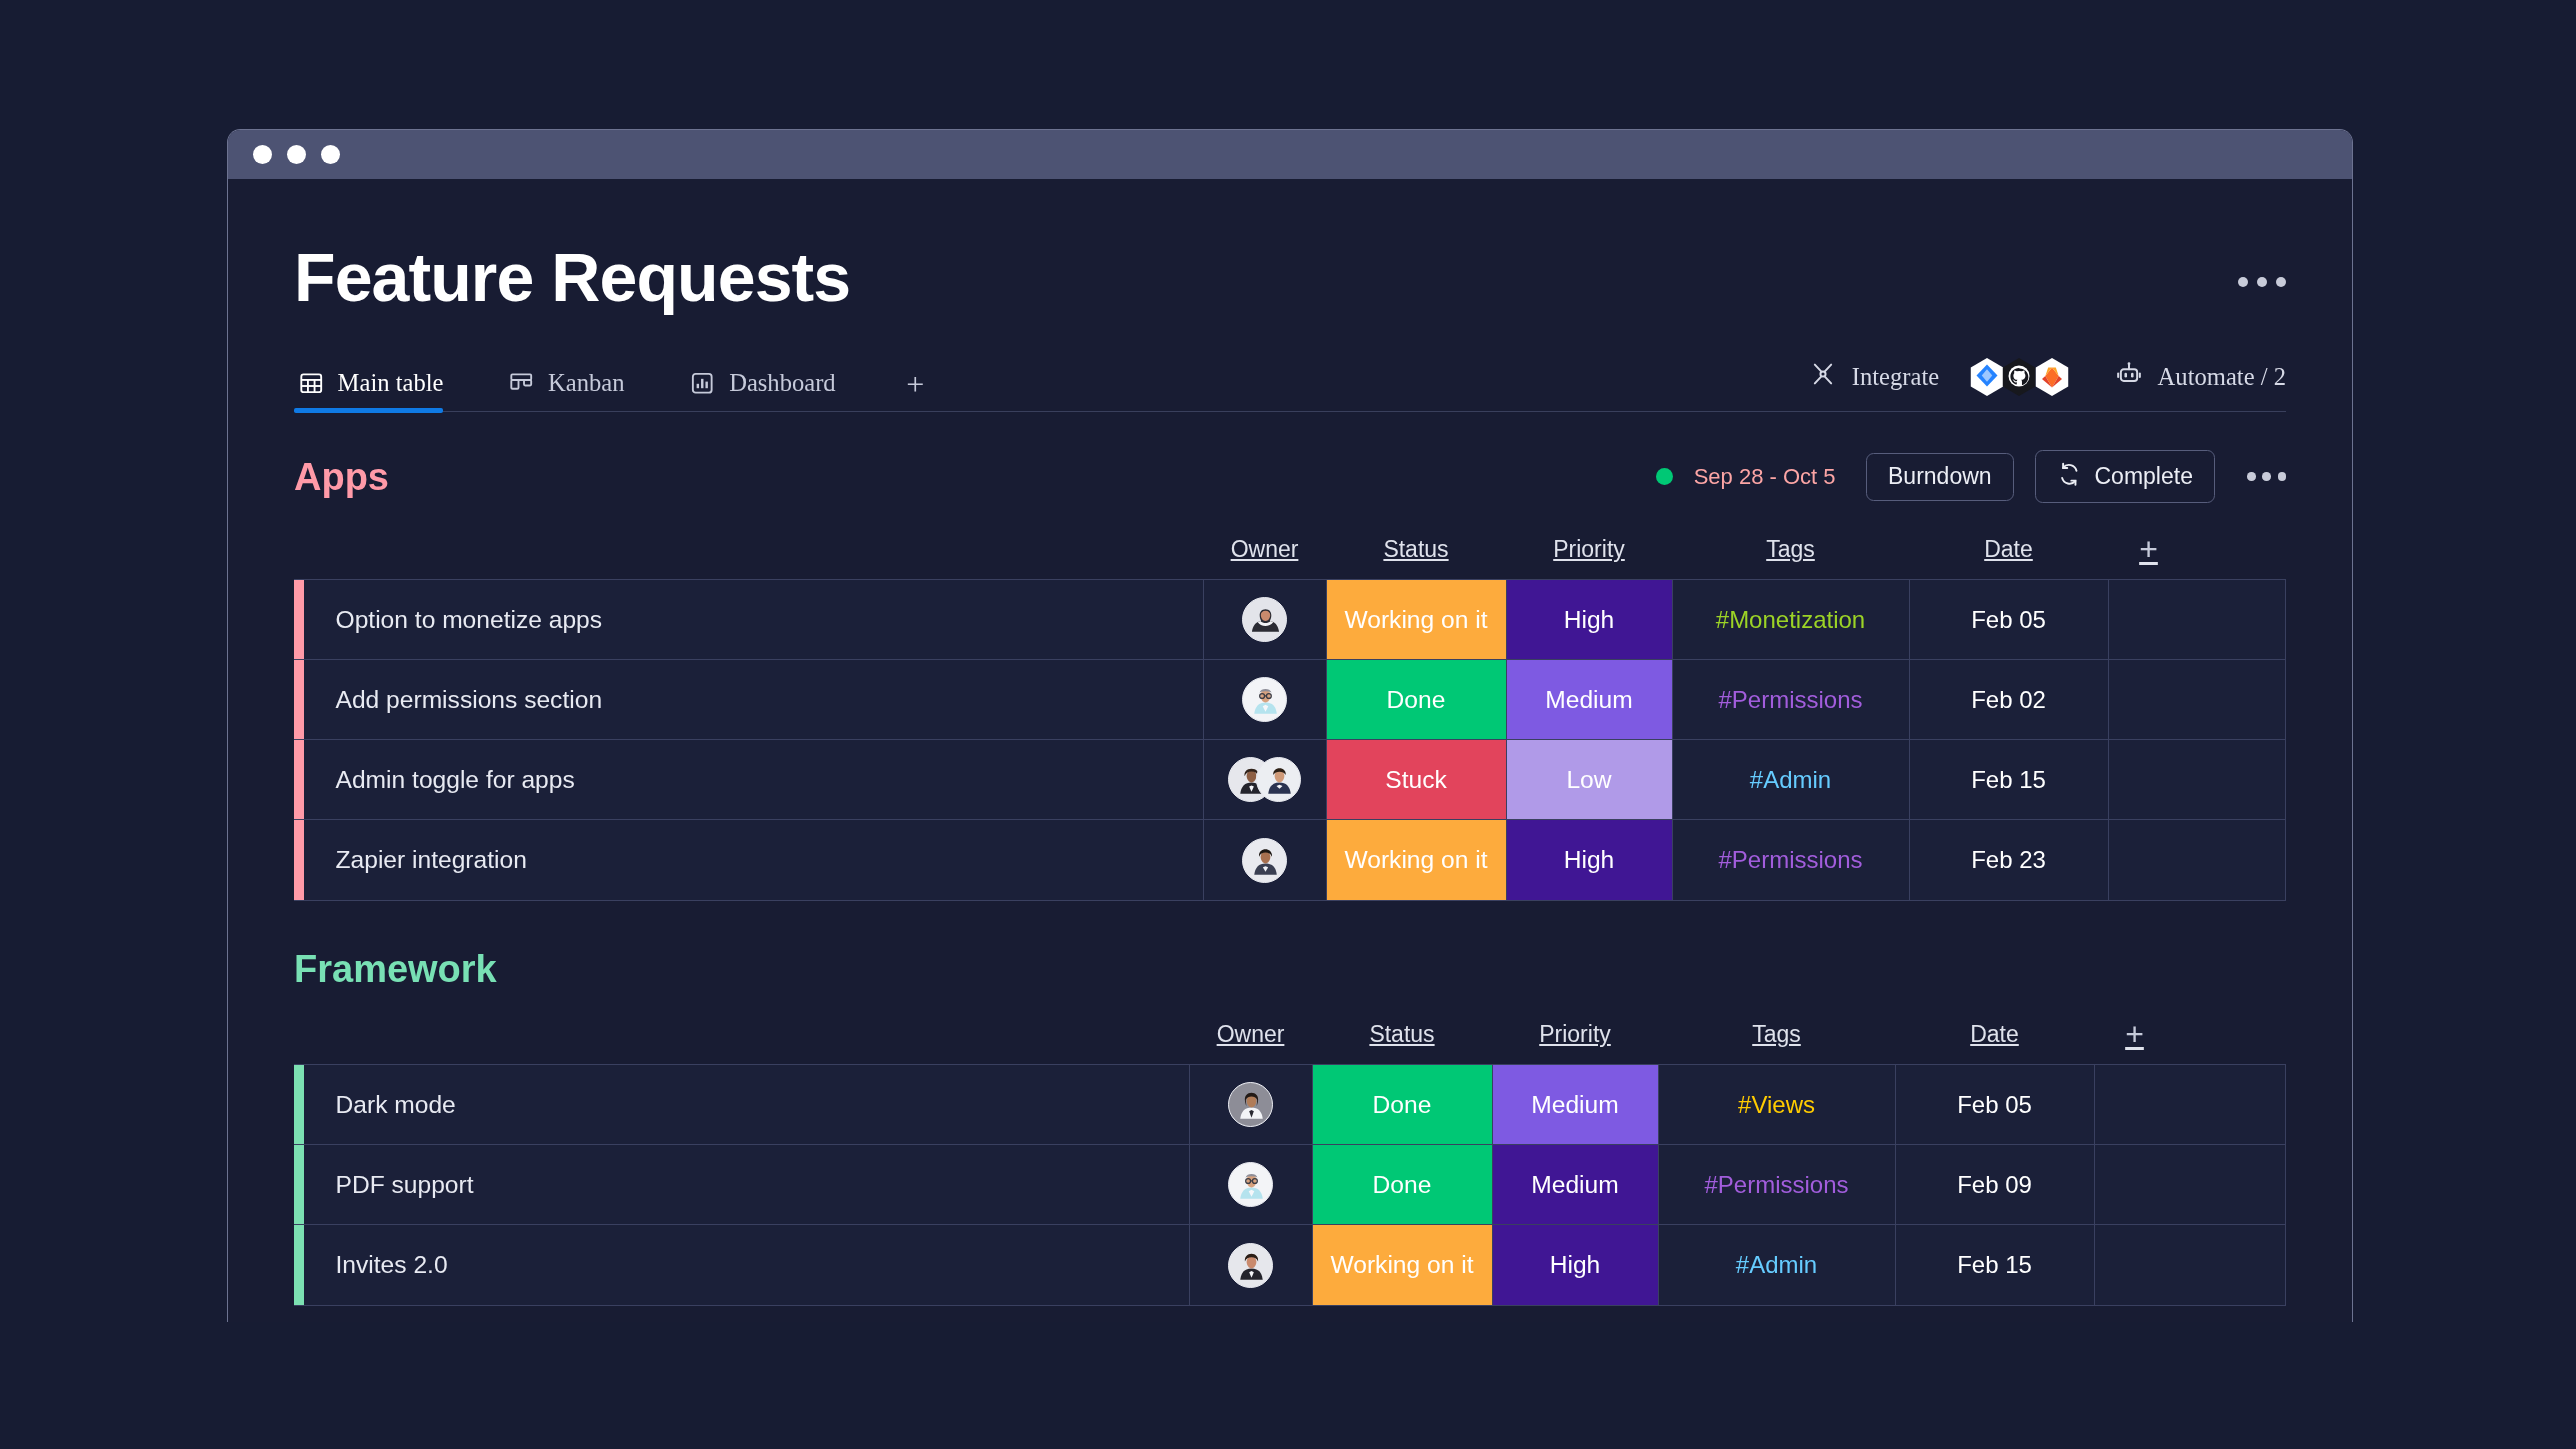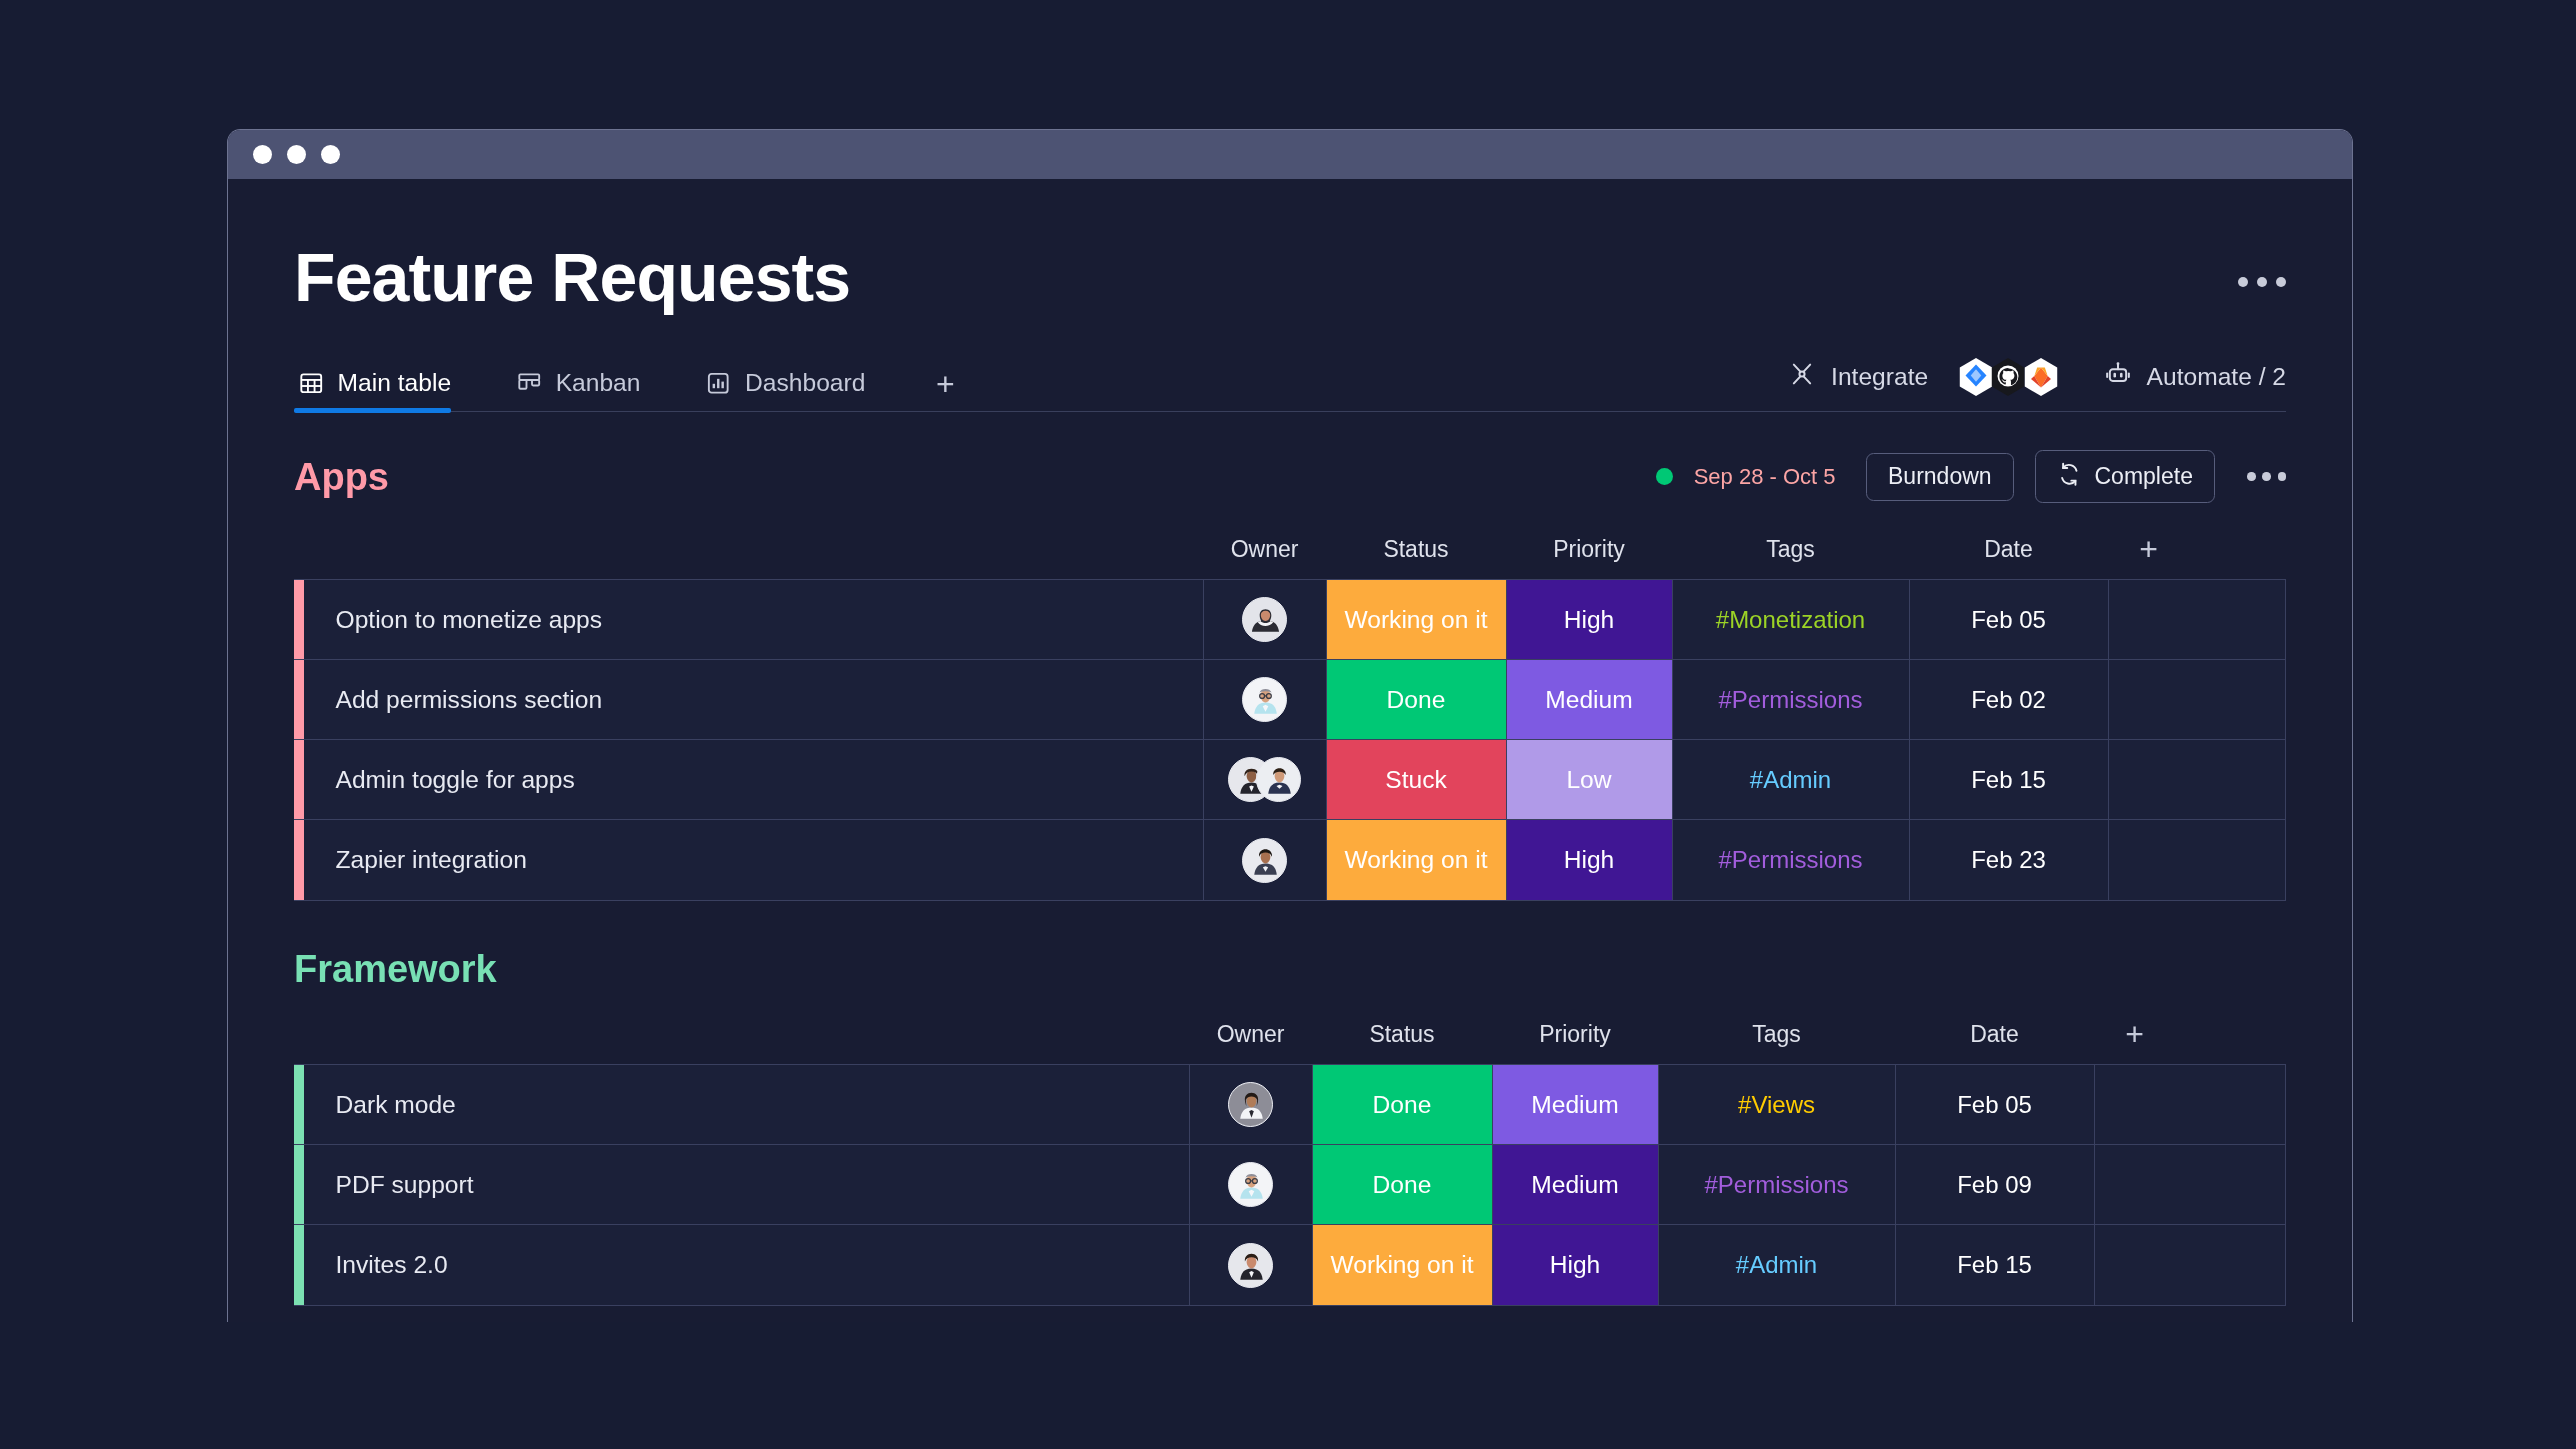--- a/index.html
+++ b/index.html
@@ -84,20 +84,21 @@
   }
 
   
   .tabbar {
     margin-top: 42px;
     display: flex;
     align-items: flex-end;
     justify-content: space-between;
     border-bottom: 1.9px solid #393f5c;
     height: 59px;
+    font-family: Liberation Serif, serif;
   }
   .tabs-left { display: flex; align-items: flex-end; height: 100%; }
   .tab {
     display: flex;
     align-items: center;
     gap: 13.3px;
     padding: 0 23px 15px 3.8px;
     margin-right: 38px;
     font-size: 24.6px;
     color: #c6cada;
@@ -205,20 +206,21 @@
   }
 
   
   .col-head {
     display: flex;
     height: 59px;
     align-items: center;
     font-size: 23px;
     color: #dfe2ec;
     margin-top: 17px;
+    text-decoration: underline;
   }
   .col-head .c-name { flex: 0 0 var(--namew); }
   .col-head .c {
     text-align: center;
   }
   .c-owner  { flex: 0 0 123px; }
   .c-status { flex: 0 0 180px; }
   .c-prio   { flex: 0 0 166px; }
   .c-tags   { flex: 0 0 237px; }
   .c-date   { flex: 0 0 199px; }

